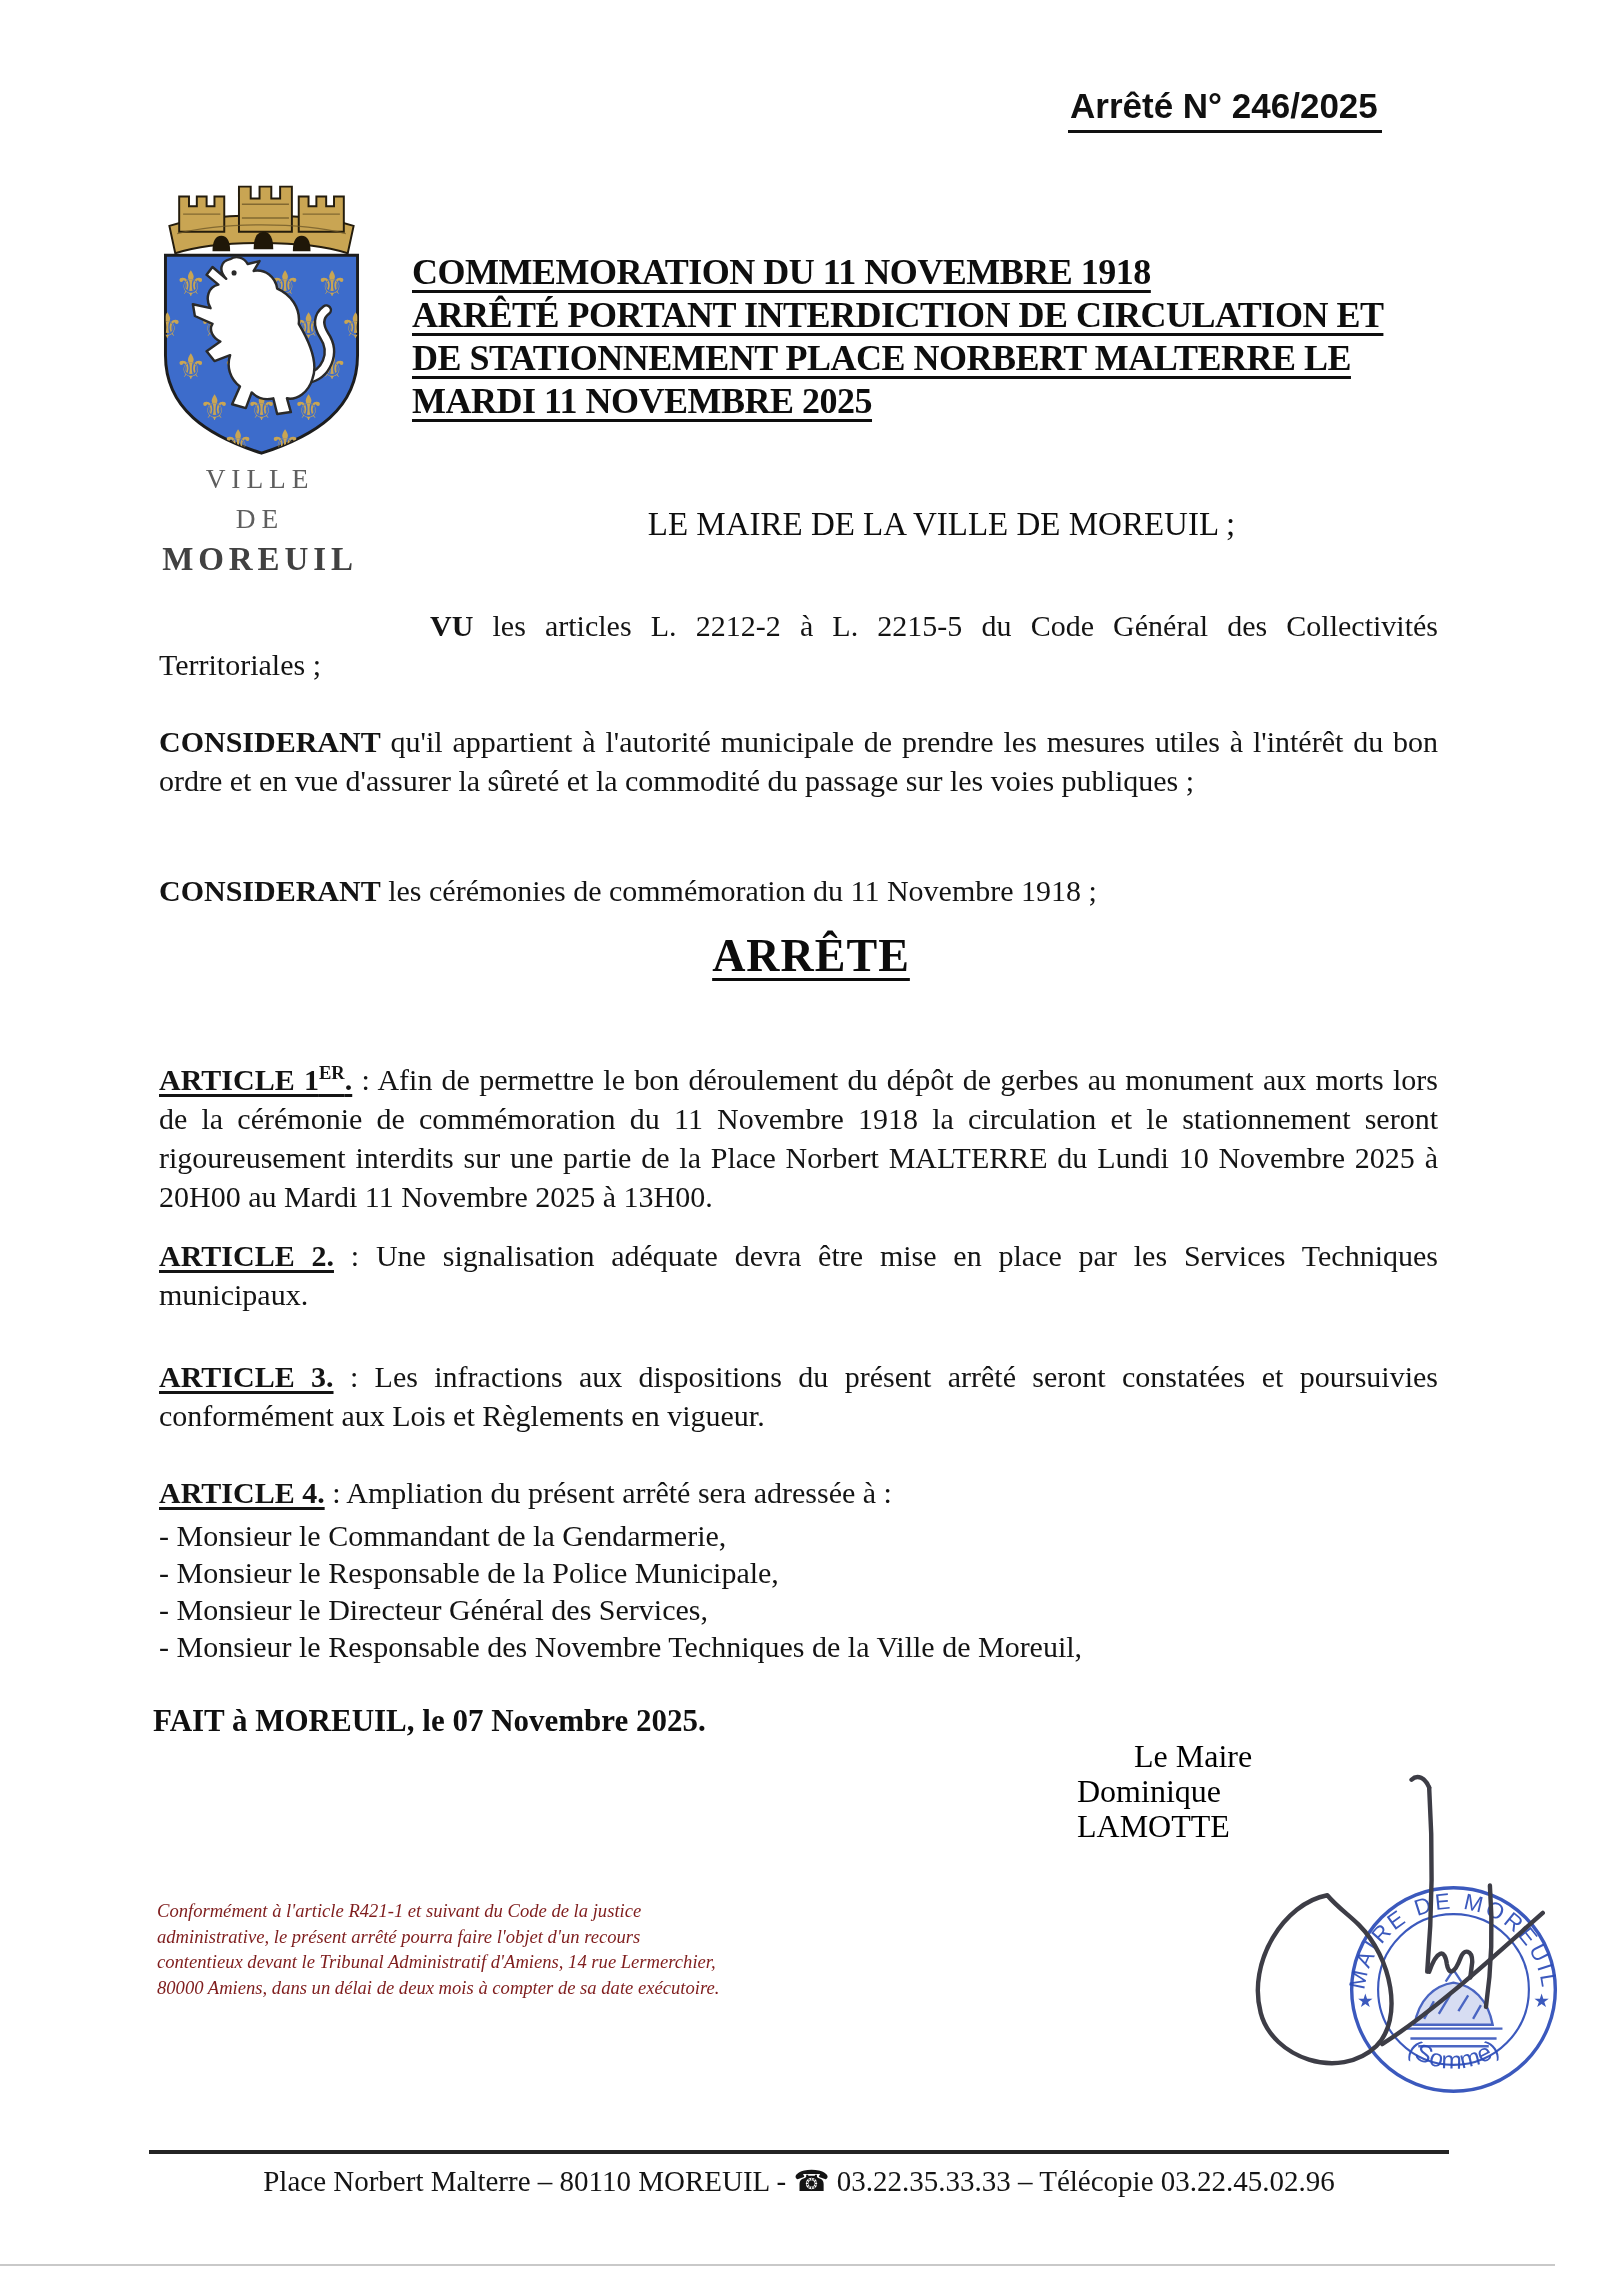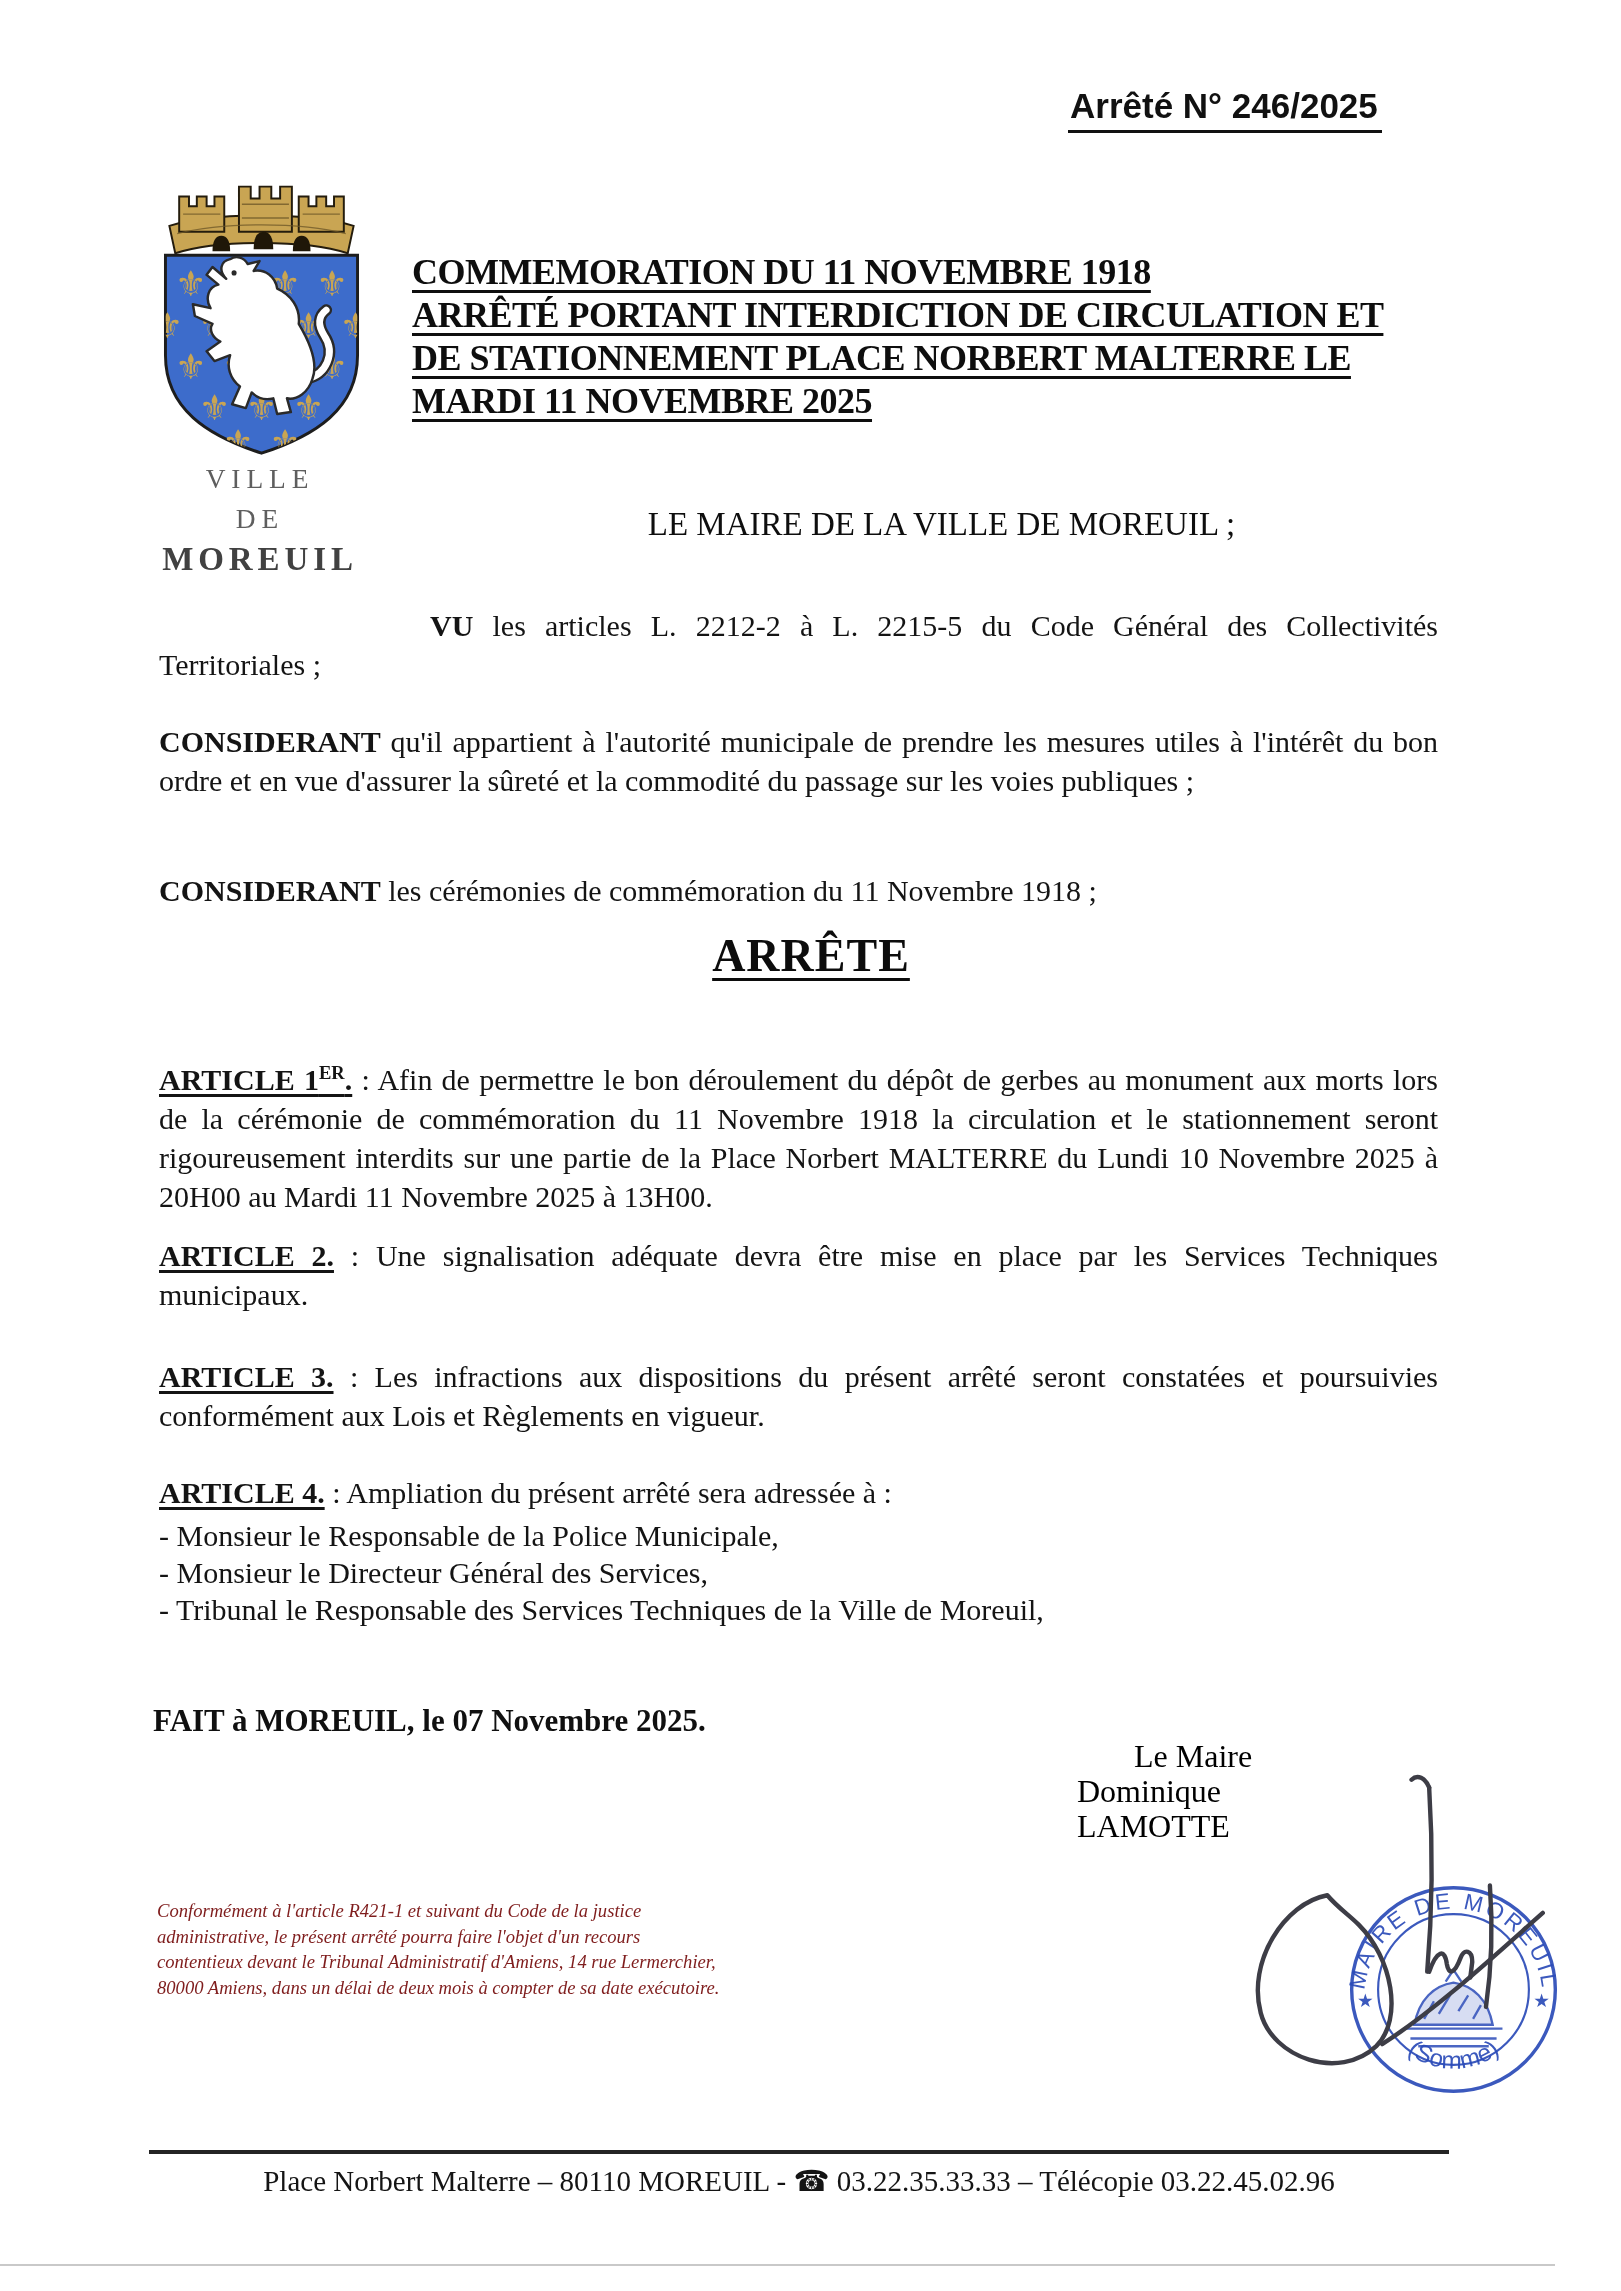--- a/index.html
+++ b/index.html
@@ -191,23 +191,24 @@
 
   <p class="body-text" style="top:1023px"><span class="art-label"><span>ARTICLE 1</span><sup>ER</sup><span>.</span></span><span> : </span><span>Afin de permettre le bon déroulement du dépôt de gerbes au monument aux morts lors de la cérémonie de commémoration du 11 Novembre 1918 la circulation et le stationnement seront rigoureusement interdits sur une partie de la Place Norbert MALTERRE du Lundi 10 Novembre 2025 à 20H00 au Mardi 11 Novembre 2025 à 13H00.</span></p>
 
   <p class="body-text" style="top:1206px"><span class="art-label"><span>ARTICLE 2.</span></span><span> : </span><span>Une signalisation adéquate devra être mise en place par les Services Techniques municipaux.</span></p>
 
   <p class="body-text" style="top:1327px"><span class="art-label"><span>ARTICLE 3.</span></span><span> : </span><span>Les infractions aux dispositions du présent arrêté seront constatées et poursuivies conformément aux Lois et Règlements en vigueur.</span></p>
 
   <p class="body-text" style="top:1443px"><span class="art-label"><span>ARTICLE 4.</span></span><span> : </span><span>Ampliation du présent arrêté sera adressée à :</span></p>
 
   <div class="recipients">
+    <div>- Monsieur le Commandant de la Gendarmerie,</div>
     <div>- Monsieur le Responsable de la Police Municipale,</div>
     <div>- Monsieur le Directeur Général des Services,</div>
-    <div>- Tribunal le Responsable des Services Techniques de la Ville de Moreuil,</div>
+    <div>- Monsieur le Responsable des Novembre Techniques de la Ville de Moreuil,</div>
   </div>
 
   <div class="fait-line">FAIT à MOREUIL, le 07 Novembre 2025.</div>
 
   <div class="signer">
     <div class="indent">Le Maire</div>
     <div>Dominique</div>
     <div>LAMOTTE</div>
   </div>
 

